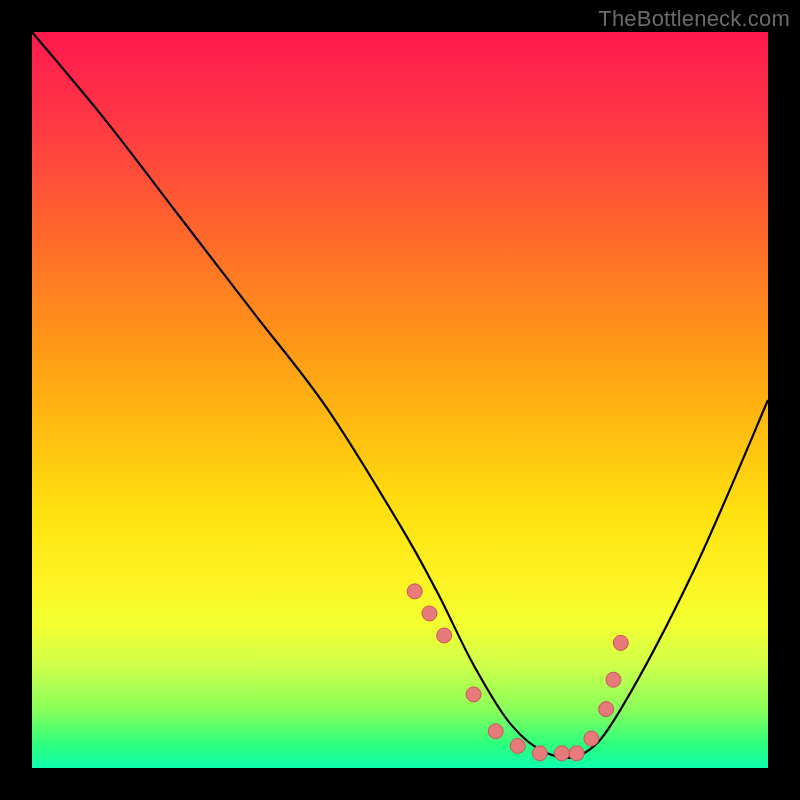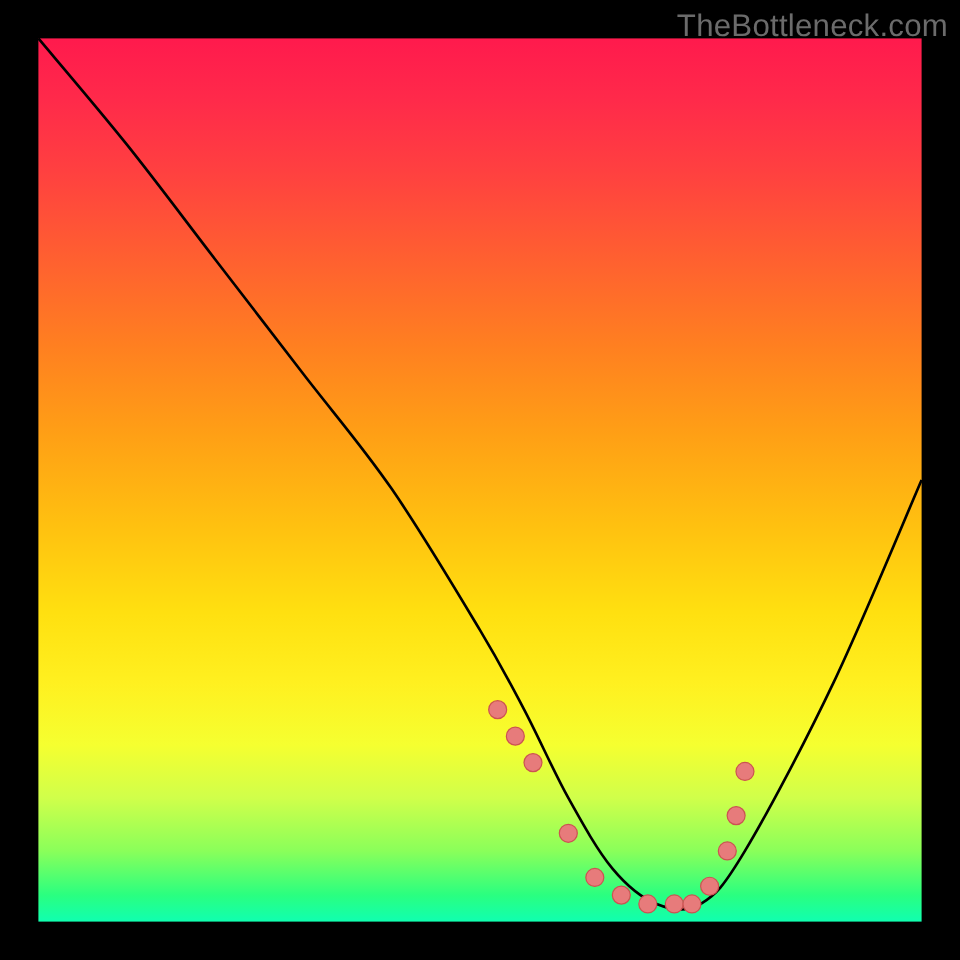--- a/index.html
+++ b/index.html
@@ -46,21 +46,21 @@
       #8aff5a 92%,
       #2aff80 97%,
       #10ffb0 100%
     );
   }
   .watermark {
     position: absolute;
     top: 6px;
     right: 10px;
     color: #6b6b6b;
-    font-size: 26px;
+    font-size: 22px;
     font-weight: 500;
     letter-spacing: 0.2px;
   }
   svg.curve {
     position: absolute;
     left: 0; top: 0;
     width: 736px;
     height: 736px;
     overflow: visible;
   }

